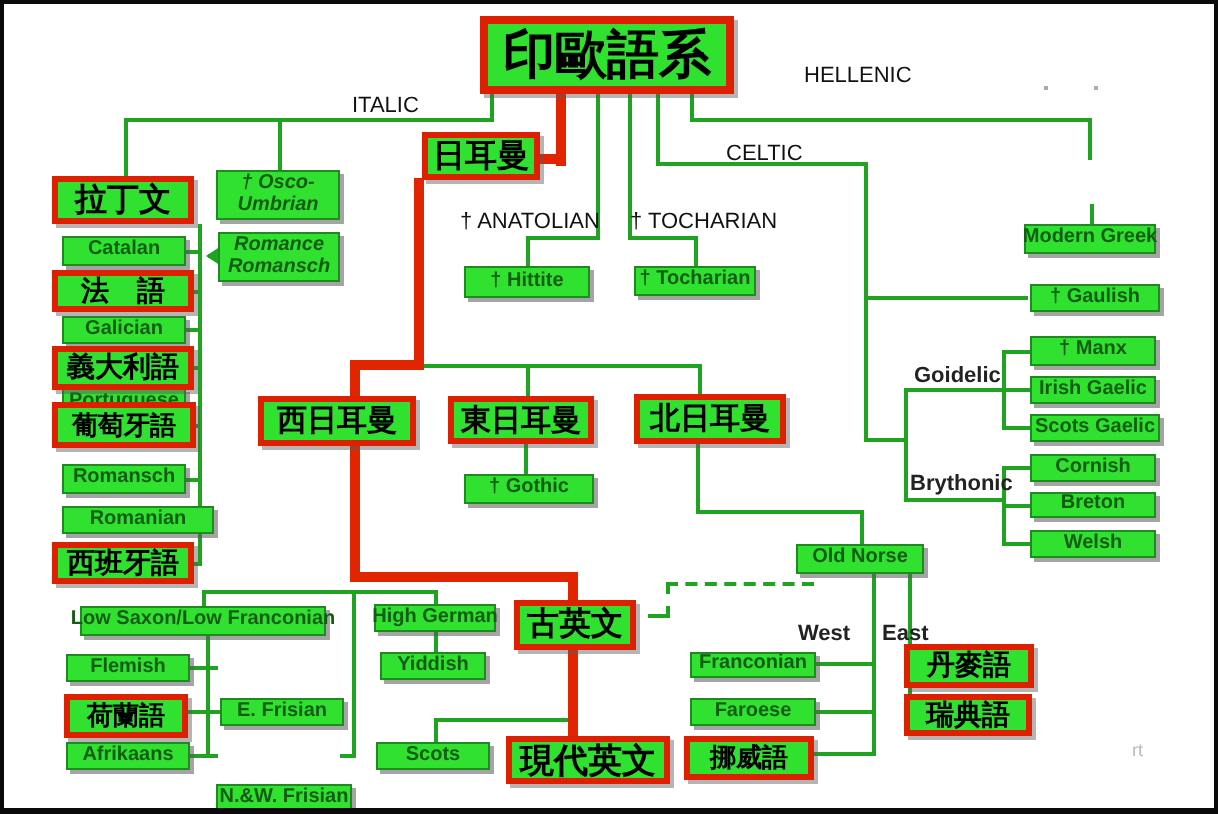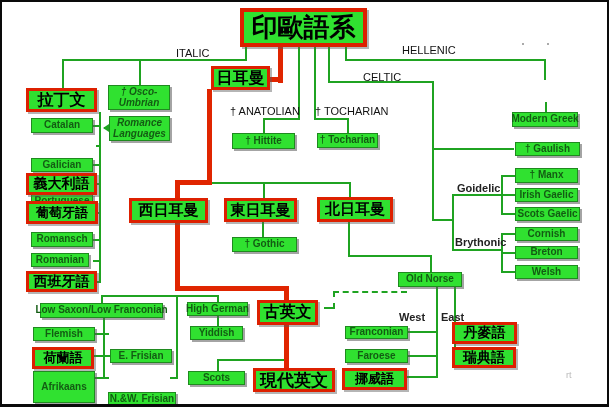--- a/index.html
+++ b/index.html
@@ -126,64 +126,65 @@
   <div class="rln" style="left:266px;top:75px;width:15px;height:5px"></div>
   <div class="rln" style="left:205px;top:87px;width:5px;height:96px"></div>
   <div class="rln" style="left:173px;top:178px;width:37px;height:5px"></div>
   <div class="rln" style="left:173px;top:178px;width:5px;height:19px"></div>
   <div class="rln" style="left:173px;top:220px;width:5px;height:69px"></div>
   <div class="rln" style="left:173px;top:284px;width:114px;height:5px"></div>
   <div class="rln" style="left:282px;top:284px;width:5px;height:14px"></div>
   <div class="rln" style="left:282px;top:322px;width:5px;height:45px"></div>
 
   <div class="lbl" style="left:174px;top:45px">ITALIC</div>
-  <div class="lbl" style="left:400px;top:42px">HELLENIC</div>
+  <div class="lbl" style="left:400px;top:30px">HELLENIC</div>
   <div class="lbl" style="left:361px;top:69px">CELTIC</div>
   <div class="lbl" style="left:228px;top:103px">† ANATOLIAN</div>
   <div class="lbl" style="left:313px;top:103px">† TOCHARIAN</div>
   <div class="lbl2" style="left:455px;top:180px">Goidelic</div>
   <div class="lbl2" style="left:453px;top:234px">Brythonic</div>
   <div class="lbl2" style="left:397px;top:309px">West</div>
   <div class="lbl2" style="left:439px;top:309px">East</div>
 
   <div class="gbox ml" style="left:106px;top:83px;width:62px;height:25px">† Osco-
 Umbrian</div>
   <div class="gbox ml" style="left:107px;top:114px;width:61px;height:25px">Romance
-Languages</div>
+Romansch</div>
   <div class="gbox" style="left:29px;top:116px;width:62px;height:15px">Catalan</div>
   <div class="gbox" style="left:29px;top:156px;width:62px;height:14px">Galician</div>
   <div class="gbox" style="left:29px;top:192px;width:62px;height:15px">Portuguese</div>
   <div class="gbox" style="left:29px;top:230px;width:62px;height:15px">Romansch</div>
-  <div class="gbox" style="left:29px;top:251px;width:58px;height:14px">Romanian</div>
+  <div class="gbox" style="left:29px;top:251px;width:76px;height:14px">Romanian</div>
   <div class="gbox" style="left:230px;top:131px;width:63px;height:16px">† Hittite</div>
   <div class="gbox" style="left:315px;top:131px;width:61px;height:15px">† Tocharian</div>
   <div class="gbox" style="left:510px;top:110px;width:66px;height:15px">Modern Greek</div>
   <div class="gbox" style="left:513px;top:140px;width:65px;height:14px">† Gaulish</div>
   <div class="gbox" style="left:513px;top:166px;width:63px;height:15px">† Manx</div>
   <div class="gbox" style="left:513px;top:186px;width:63px;height:14px">Irish Gaelic</div>
   <div class="gbox" style="left:513px;top:205px;width:65px;height:14px">Scots Gaelic</div>
   <div class="gbox" style="left:513px;top:225px;width:63px;height:14px">Cornish</div>
   <div class="gbox" style="left:513px;top:244px;width:63px;height:13px">Breton</div>
   <div class="gbox" style="left:513px;top:263px;width:63px;height:14px">Welsh</div>
   <div class="gbox" style="left:230px;top:235px;width:65px;height:15px">† Gothic</div>
   <div class="gbox" style="left:396px;top:270px;width:64px;height:15px">Old Norse</div>
   <div class="gbox" style="left:38px;top:301px;width:123px;height:15px">Low Saxon/Low Franconian</div>
   <div class="gbox" style="left:31px;top:325px;width:62px;height:14px">Flemish</div>
   <div class="gbox" style="left:108px;top:347px;width:62px;height:14px">E. Frisian</div>
-  <div class="gbox" style="left:31px;top:369px;width:62px;height:32px">Afrikaans</div>
+  <div class="gbox" style="left:31px;top:369px;width:62px;height:14px">Afrikaans</div>
   <div class="gbox" style="left:106px;top:390px;width:68px;height:14px">N.&amp;W. Frisian</div>
   <div class="gbox" style="left:185px;top:300px;width:61px;height:14px">High German</div>
   <div class="gbox" style="left:188px;top:324px;width:53px;height:14px">Yiddish</div>
   <div class="gbox" style="left:186px;top:369px;width:57px;height:14px">Scots</div>
   <div class="gbox" style="left:343px;top:324px;width:63px;height:13px">Franconian</div>
   <div class="gbox" style="left:343px;top:347px;width:63px;height:14px">Faroese</div>
 
   <div class="rbox" style="left:238px;top:6px;width:127px;height:39px;font-size:26px;border-width:4px">印歐語系</div>
   <div class="rbox" style="left:209px;top:64px;width:59px;height:24px;font-size:16px">日耳曼</div>
   <div class="rbox" style="left:24px;top:86px;width:71px;height:24px;font-size:16px">拉丁文</div>
+  <div class="rbox" style="left:24px;top:133px;width:71px;height:21px;font-size:14px">法　語</div>
   <div class="rbox" style="left:24px;top:171px;width:71px;height:22px;font-size:14px">義大利語</div>
   <div class="rbox" style="left:24px;top:199px;width:72px;height:23px;font-size:13px">葡萄牙語</div>
   <div class="rbox" style="left:24px;top:269px;width:71px;height:21px;font-size:14px">西班牙語</div>
   <div class="rbox" style="left:127px;top:196px;width:79px;height:25px;font-size:15px">西日耳曼</div>
   <div class="rbox" style="left:222px;top:196px;width:73px;height:24px;font-size:15px">東日耳曼</div>
   <div class="rbox" style="left:315px;top:195px;width:76px;height:25px;font-size:15px">北日耳曼</div>
   <div class="rbox" style="left:255px;top:298px;width:61px;height:25px;font-size:16px">古英文</div>
   <div class="rbox" style="left:251px;top:366px;width:82px;height:24px;font-size:17px">現代英文</div>
   <div class="rbox" style="left:30px;top:345px;width:62px;height:22px;font-size:13px">荷蘭語</div>
   <div class="rbox" style="left:340px;top:366px;width:65px;height:22px;font-size:13px">挪威語</div>

